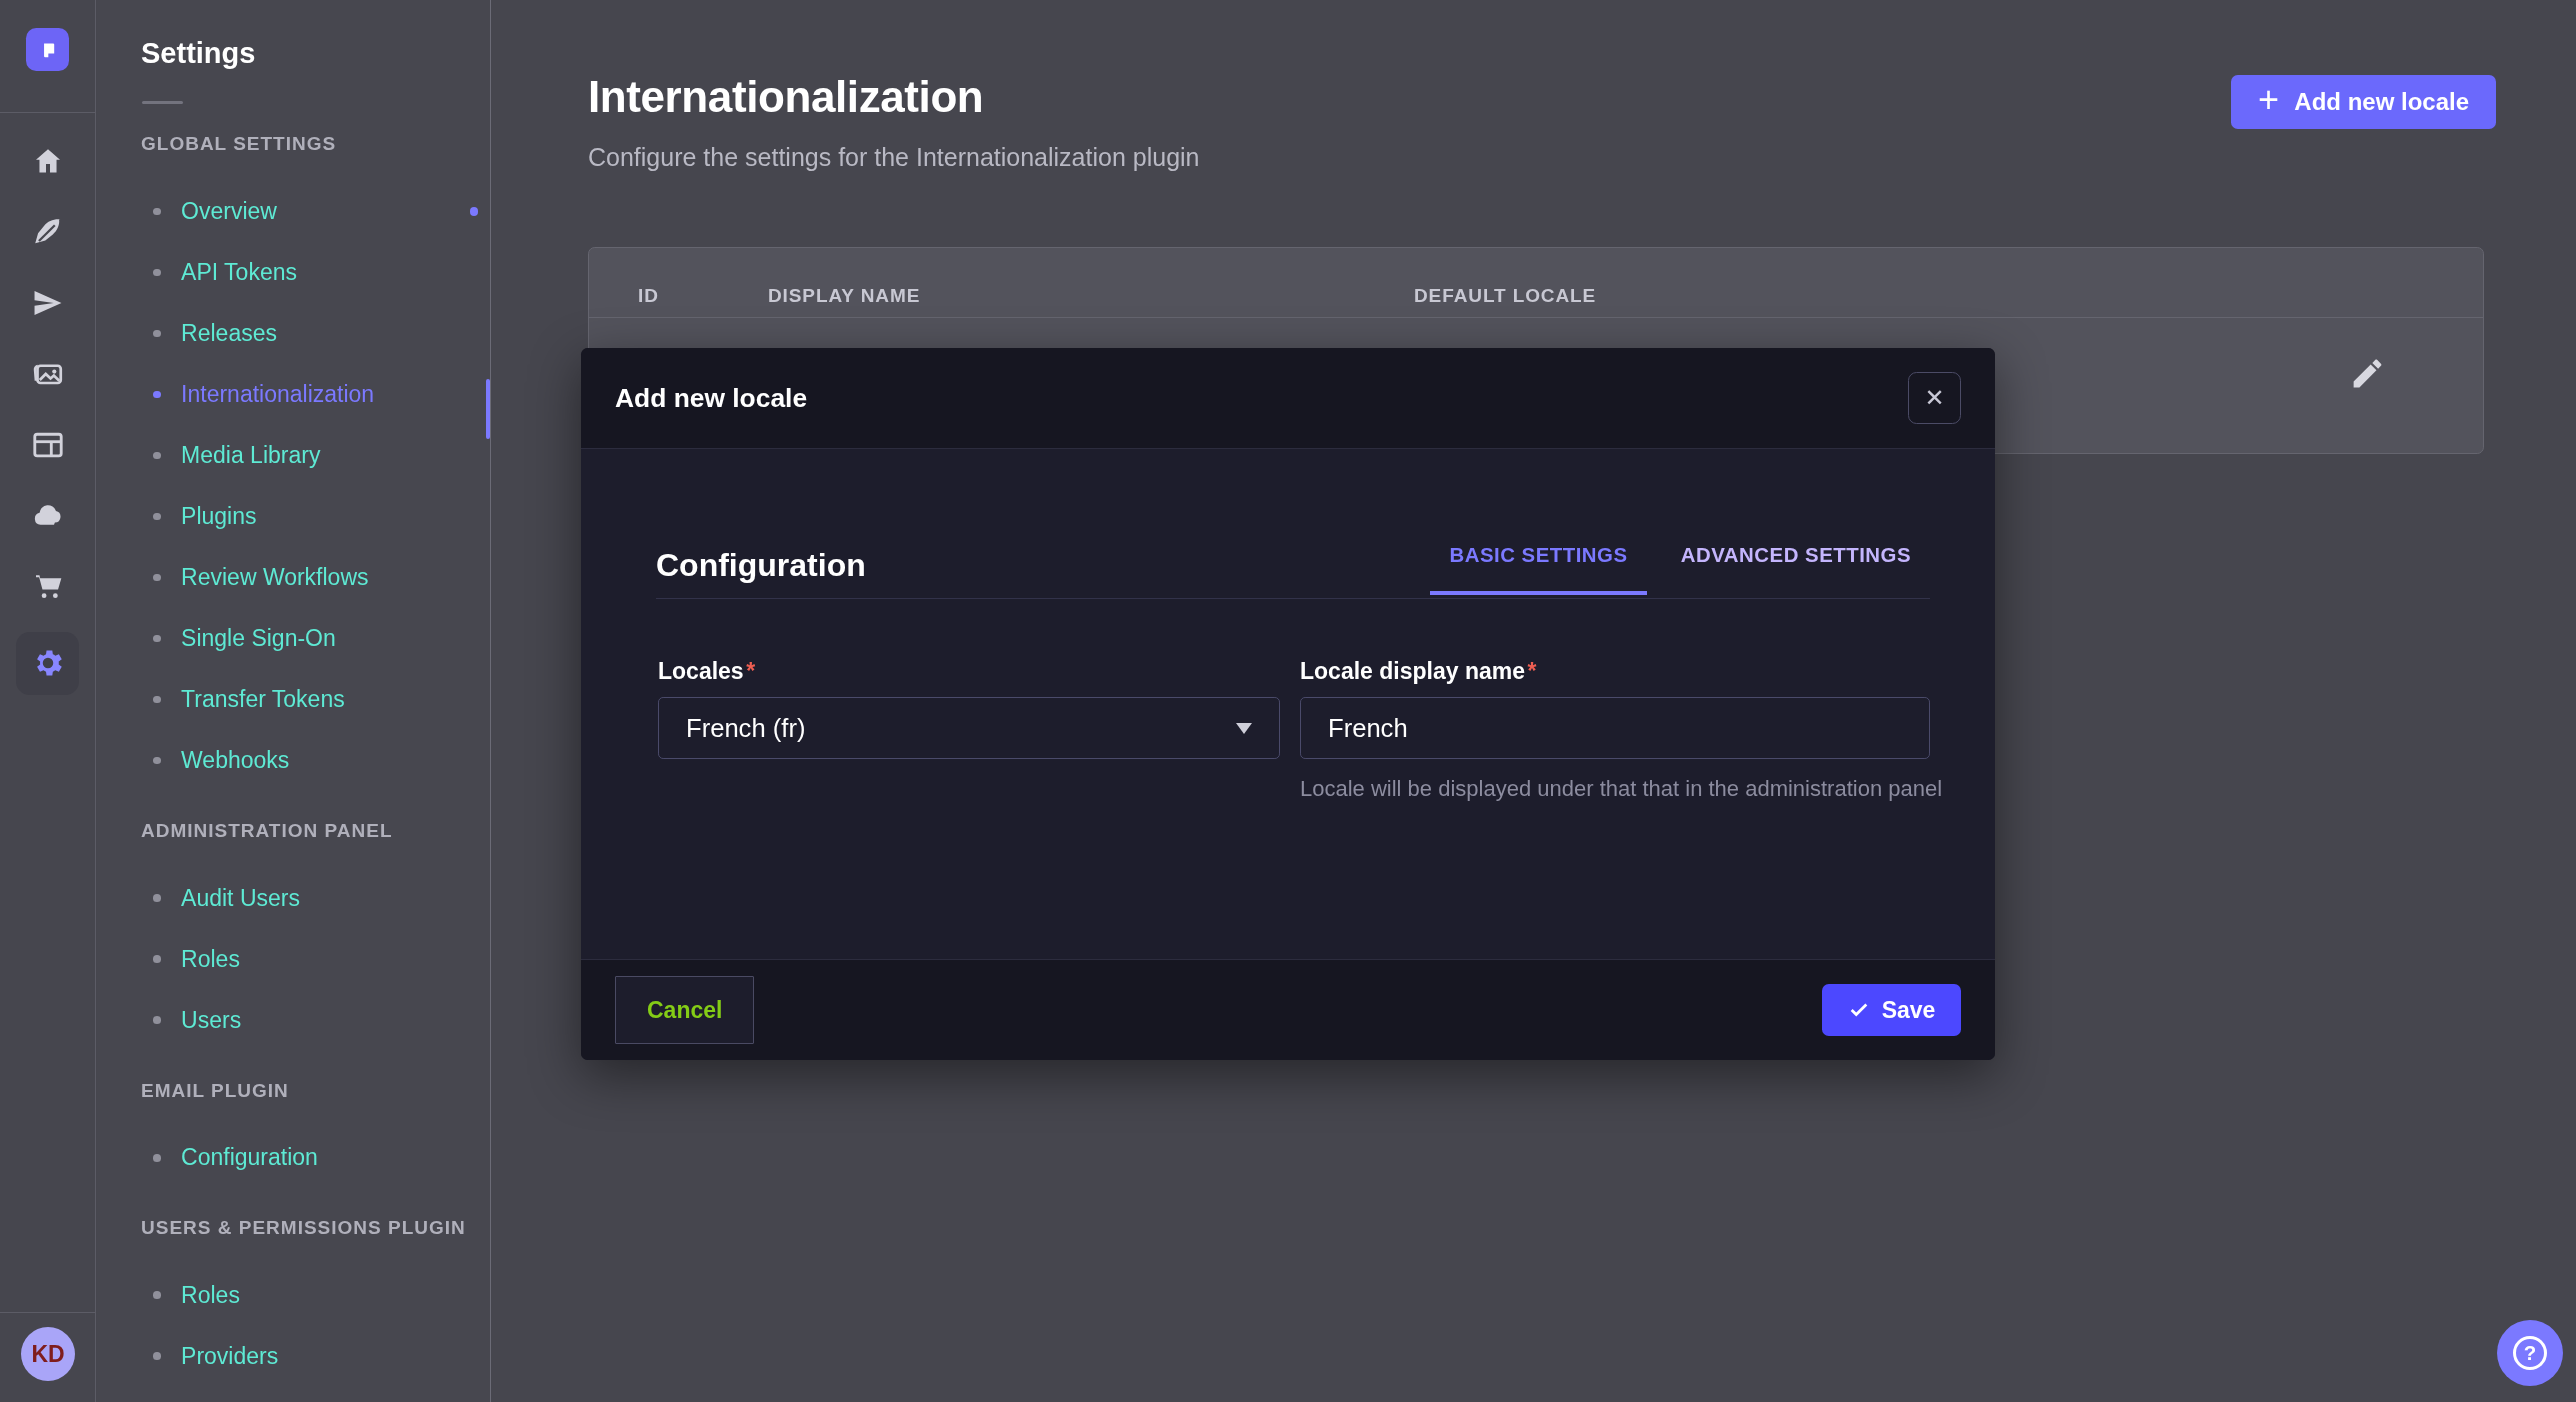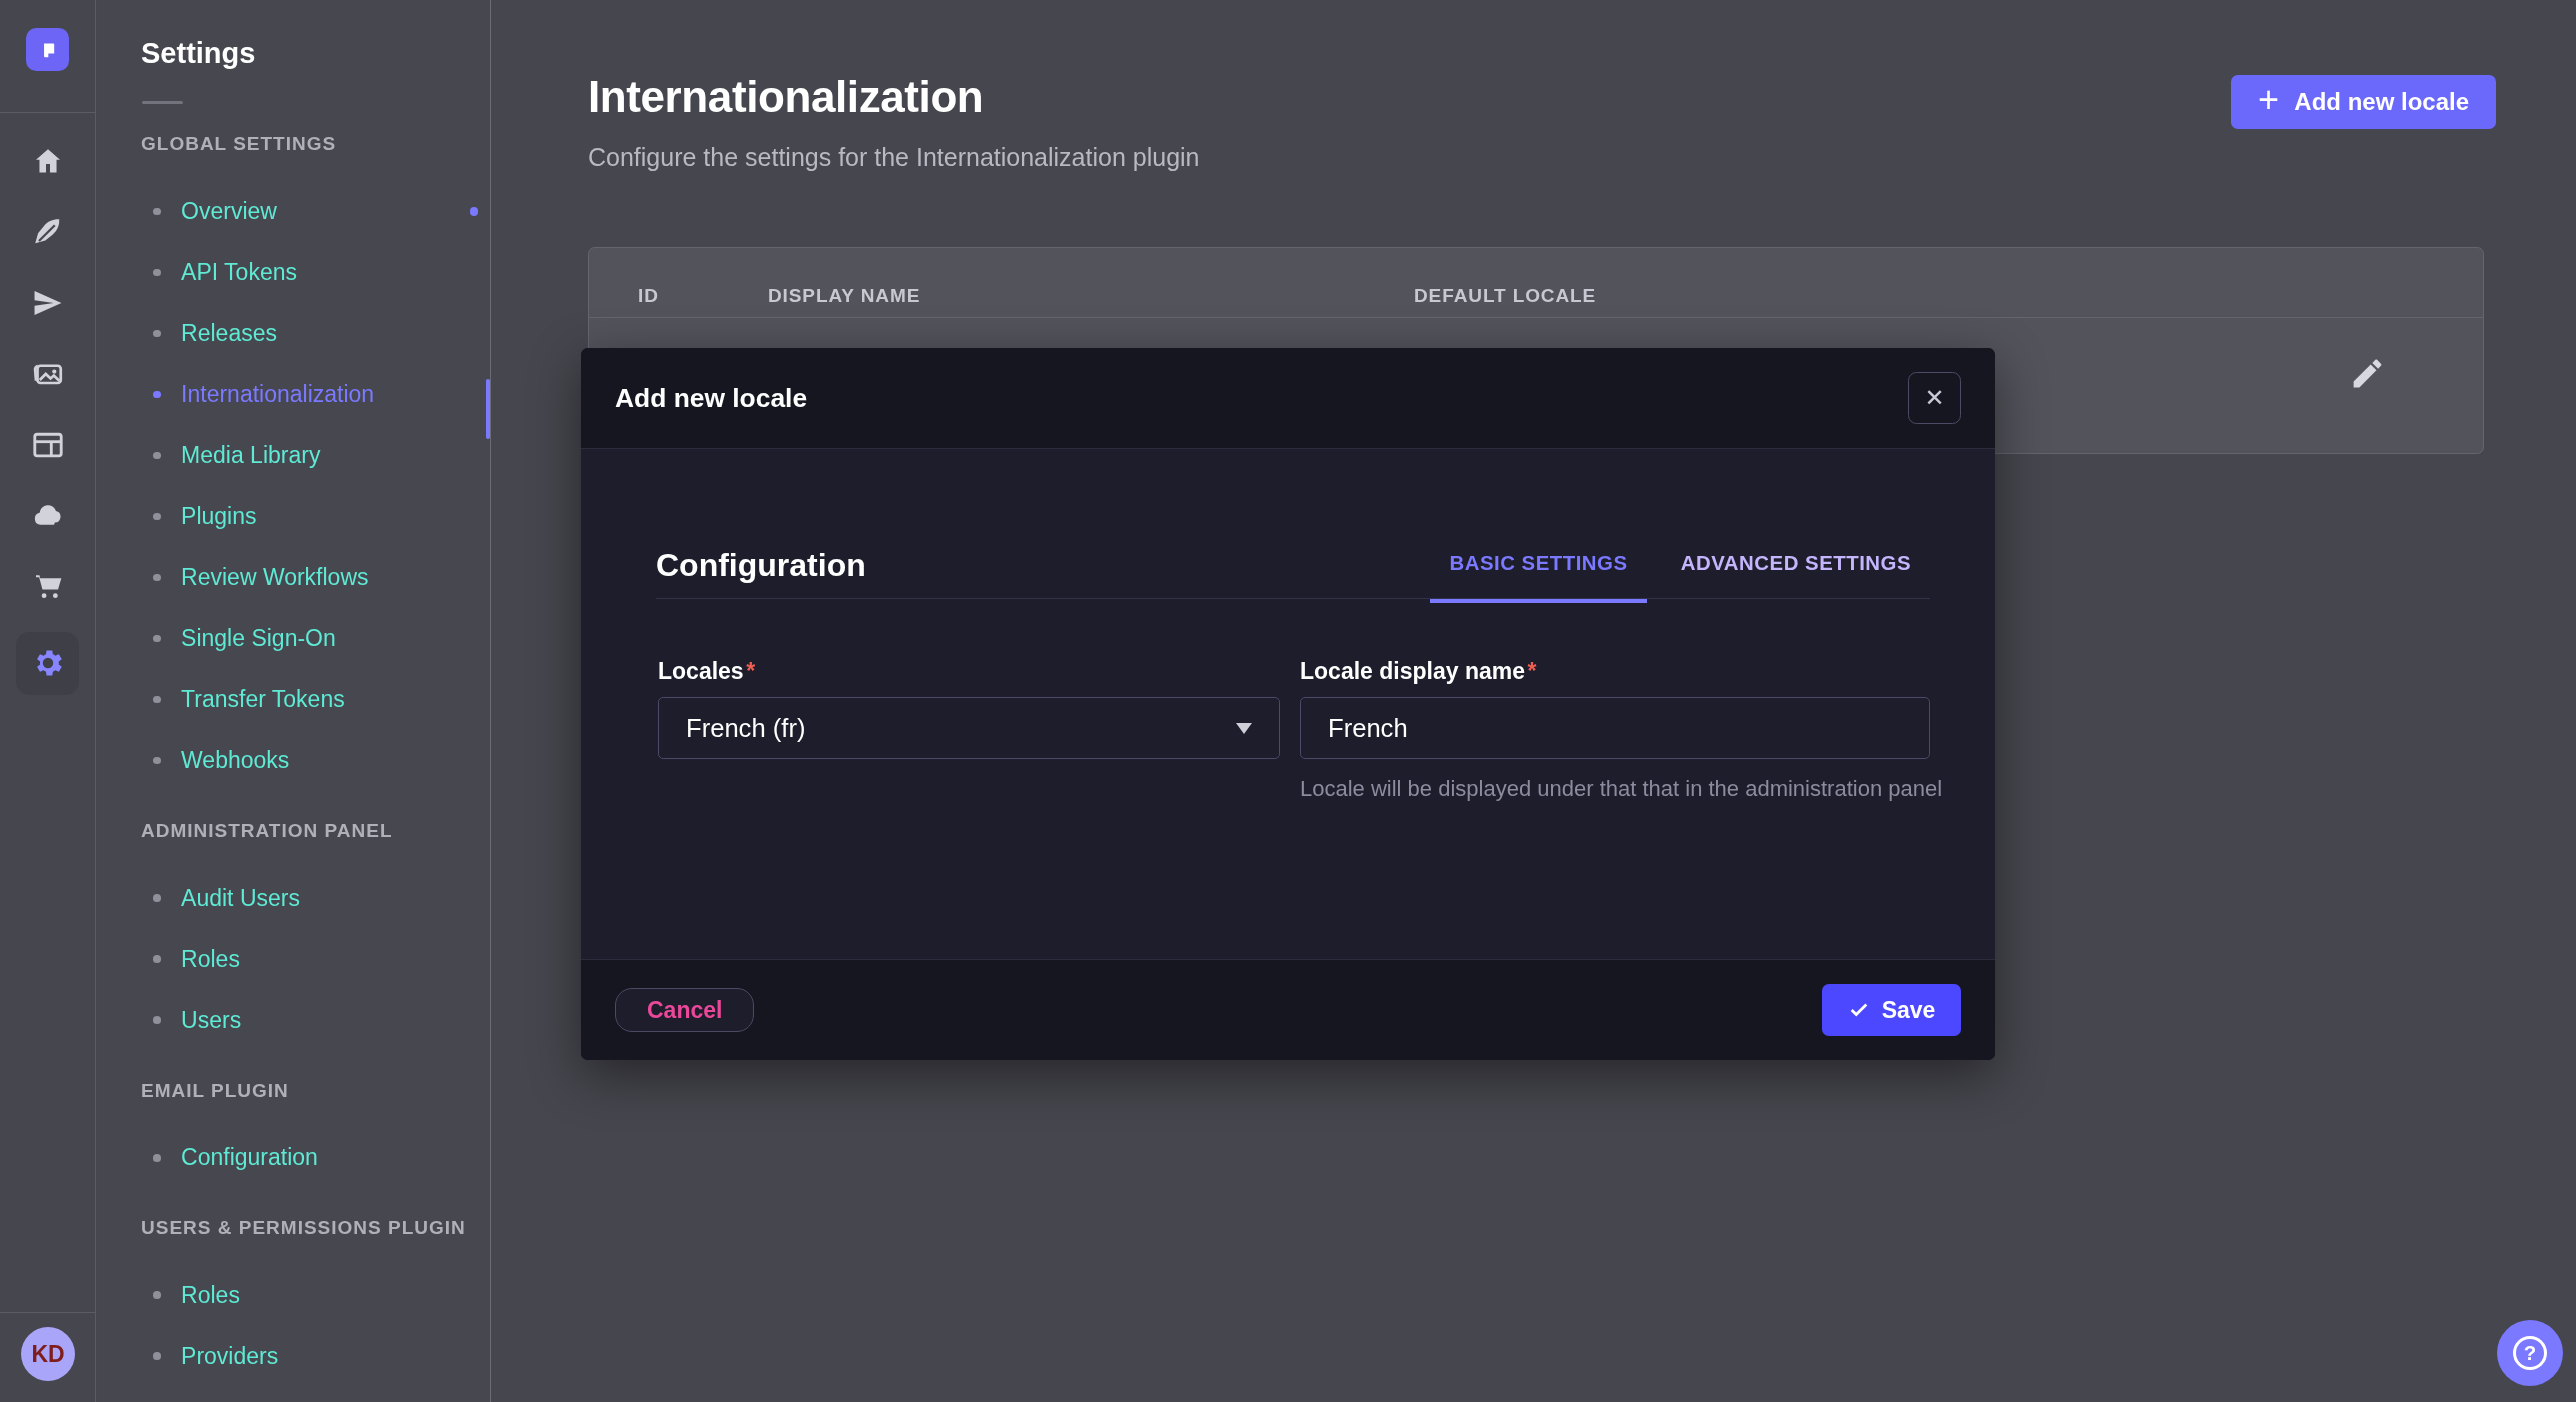--- a/index.html
+++ b/index.html
@@ -49,33 +49,33 @@
   .th-locale { left:825px; }
   .table-row { position:relative; height:110px; }
   .pencil-btn { position:absolute; left:1757px; top:34px; width:43px; height:43px; background:none; border:none; color:#d8d8e0; cursor:pointer; display:flex; align-items:center; justify-content:center; }
 
   
   .modal { position:absolute; left:581px; top:348px; width:1414px; height:712px; border-radius:6.8px; background:#1d1d2c; box-shadow:0 15.3px 51px rgba(0,0,0,.45); }
   .modal-header { position:absolute; top:0; left:0; right:0; height:101px; background:#161621; border-bottom:0.9px solid #2c2c3e; border-radius:6.8px 6.8px 0 0; display:flex; align-items:center; justify-content:space-between; padding:0 34px; }
   .modal-title { font-size:26.4px; font-weight:700; }
   .modal-close { width:53px; height:52px; border:0.9px solid #4b4b66; border-radius:8.5px; background:transparent; color:#c8c8d6; font-size:24px; display:flex; align-items:center; justify-content:center; cursor:pointer; font-family:inherit; }
   .modal-section-title { position:absolute; left:75px; top:199px; font-size:32px; font-weight:700; }
-  .tabs { position:absolute; right:65px; top:204px; display:flex; gap:15.3px; }
+  .tabs { position:absolute; right:65px; top:196px; display:flex; gap:15.3px; }
   .tab { font-size:20.4px; font-weight:700; letter-spacing:0.5px; color:#c4b5fd; padding:0 19px 24px; cursor:pointer; }
   .tab.active { color:#7b79ff; border-bottom:4.3px solid #7b79ff; }
   .tabs-divider { position:absolute; left:75px; right:65px; top:250px; height:0.9px; background:#32324a; }
   .field-label { position:absolute; top:310px; font-size:23px; font-weight:700; }
   .fl-1 { left:77px; } .fl-2 { left:719px; }
   .req { color:#ee5e52; margin-left:2.6px; }
   .select { position:absolute; left:77px; top:349px; width:622px; height:62px; border:0.9px solid #4a4a6a; border-radius:5.1px; display:flex; align-items:center; justify-content:space-between; padding:0 27px; font-size:25.6px; color:#fff; cursor:pointer; background:transparent; }
   .caret { width:0; height:0; border-left:8.5px solid transparent; border-right:8.5px solid transparent; border-top:11px solid #cfcfda; }
   .text-input { position:absolute; left:719px; top:349px; width:630px; height:62px; border:0.9px solid #4a4a6a; border-radius:5.1px; background:transparent; color:#fff; font-size:25.6px; padding:0 27px; font-family:inherit; outline:none; }
   .hint { position:absolute; left:719px; top:426px; width:656px; font-size:22px; line-height:29px; color:#8c8c9f; }
   .modal-footer { position:absolute; left:0; right:0; bottom:0; height:101px; background:#161621; border-top:0.9px solid #2c2c3e; border-radius:0 0 6.8px 6.8px; display:flex; align-items:center; justify-content:space-between; padding:0 34px; }
-  .btn-cancel { height:44px; padding:0 31px; background:#1d1d2c; border:0.9px solid #4a4a63; border-radius:17px; color:#ec4899; font-size:23px; font-weight:700; cursor:pointer; font-family:inherit; }
+  .btn-cancel { height:68px; padding:0 31px; background:#1d1d2c; border:0.9px solid #4a4a63; border-radius:1px; color:#84cc16; font-size:23px; font-weight:700; cursor:pointer; font-family:inherit; }
   .btn-save { height:52px; padding:0 25.6px; background:#4c48ff; border:none; border-radius:6.8px; color:#fff; font-size:23px; font-weight:700; display:flex; align-items:center; gap:12px; cursor:pointer; font-family:inherit; }
 
   
   .help-btn { position:absolute; left:2497px; top:1320px; width:66px; height:66px; border-radius:50%; background:#7b79ff; border:none; display:flex; align-items:center; justify-content:center; cursor:pointer; }
   .help-ring { width:34px; height:34px; border:3.4px solid #fff; border-radius:50%; display:flex; align-items:center; justify-content:center; font-size:20.4px; font-weight:700; color:#fff; font-family:inherit; }
 </style>
 </head>
 <body>
 
 <nav class="rail">

